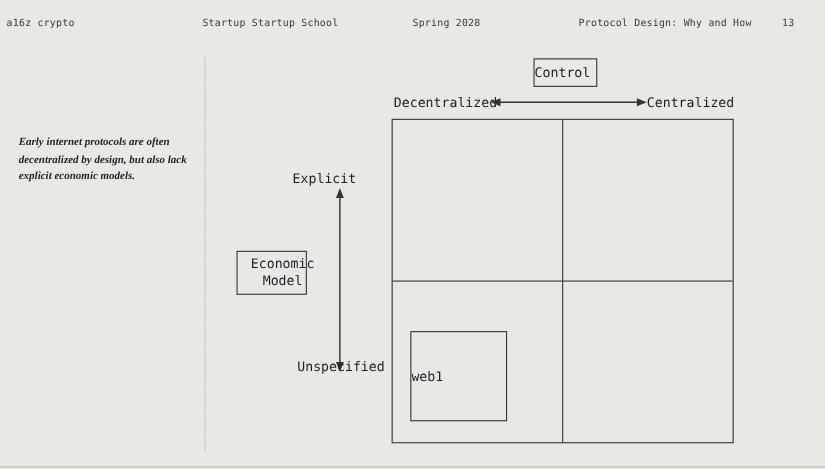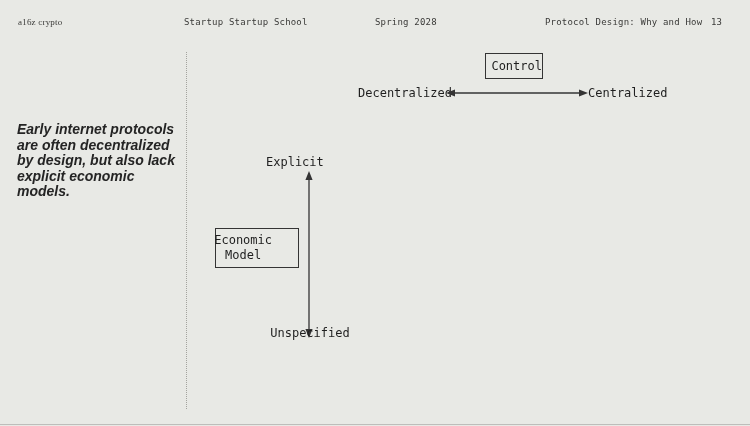--- a/index.html
+++ b/index.html
@@ -7,46 +7,46 @@
   .slide {
     position:relative; width:750px; height:426px;
     background:#e8e9e5; overflow:hidden;
     font-family:"DejaVu Sans Mono", monospace; color:#1f1f1f;
   }
   
   .hdr span {
     position:absolute; top:17px; font-size:9px; letter-spacing:0.2px;
     color:#3a3a38; white-space:nowrap;
   }
-  .hdr .brand { left:18px;font-family:Liberation Serif, serif; }
+  .hdr .brand { left:6px; }
   .hdr .course { left:184px; }
   .hdr .term { left:375px; }
-  .hdr .deck { left:545px; }
+  .hdr .deck { left:526px; }
   .hdr .page { left:711px; }
   
   .title { position:absolute; left:17px; top:52px; font-size:19.5px; line-height:25px;
            font-weight:bold; letter-spacing:0.3px; }
   .title span { display:block; }
   .body-text {
     position:absolute; left:17px; top:122px; width:162px;
-    font-family:Liberation Sans, sans-serif; font-style:italic; font-weight:600;
-    font-size:14px; line-height:15.5px; color:#242424;
+    font-family:Liberation Serif, serif; font-style:italic; font-weight:600;
+    font-size:10px; line-height:15.5px; color:#242424;
   }
   .dotted-divider {
     position:absolute; left:186px; top:52px; height:357px; width:0;
     border-left:1px dotted #a3a39e;
   }
   
   .box {
     position:absolute; border:1.3px solid #343434;
-    display:flex; align-items:center; justify-content:flex-end;
+    display:flex; align-items:center; justify-content:flex-start;
     text-align:center; font-size:12px; line-height:15px; background:transparent;
   }
   .control-box { left:485px; top:53px; width:58px; height:26px; }
-  .econ-box    { left:215px; top:228px; width:84px; height:40px; padding:0 26px; }
+  .econ-box    { left:215px; top:228px; width:64px; height:40px; padding:0 12px; }
   .web1-box    { left:16px;  top:192px; width:88px; height:82px; }
   .axis-label { position:absolute; font-size:12px; white-space:nowrap; }
   .lbl-decentralized { left:358px; top:86px; }
   .lbl-centralized   { left:588px; top:86px; }
   .lbl-explicit      { left:266px; top:155px; width:80px; text-align:left; }
   .lbl-unspecified   { left:264px; top:326px; width:92px; text-align:center; }
   .arrow { position:absolute; }
   .x-arrow { left:446px; top:87px; }
   .y-arrow { left:303px; top:171px; }
   .grid {
@@ -94,15 +94,22 @@
     <line x1="6" y1="7" x2="6" y2="160" stroke="#343434" stroke-width="1.3"></line>
     <polygon points="6,0 2.4,9 9.6,9" fill="#343434"></polygon>
     <polygon points="6,167 2.4,158 9.6,158" fill="#343434"></polygon>
   </svg>
   <span class="axis-label lbl-unspecified">Unspecified</span>
 
   <div class="box econ-box">
     <span>Economic Model</span>
   </div>
 
+  <div class="grid">
+    <div class="vline"></div>
+    <div class="hline"></div>
+    <div class="box web1-box">
+      <span>web1</span>
+    </div>
+  </div>
 
   <div class="bottom-line"></div>
 </div>
 
 </body></html>

